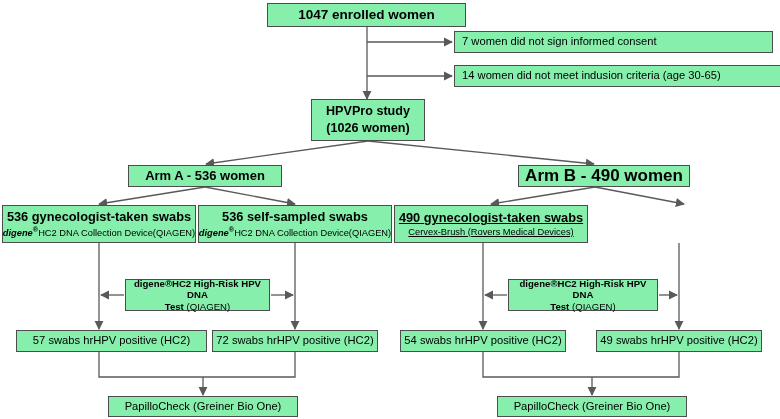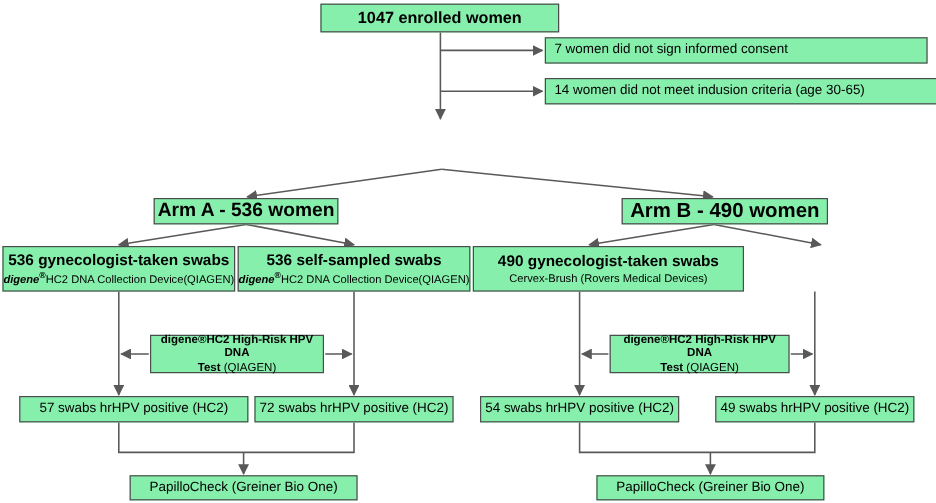--- a/index.html
+++ b/index.html
@@ -78,32 +78,32 @@
     align-items: flex-start;
     padding-left: 7px;
   }
   #n-study {
     left: 311px; top: 99px; width: 114px; height: 42px;
     font-size: 12.6px;
   }
   #n-study .title { line-height: 1.35; }
   #n-arma {
     left: 128px; top: 165px; width: 154px; height: 22px;
-    font-size: 16px;
+    font-size: 13px;
   }
   #n-armb {
     left: 518px; top: 165px; width: 172px; height: 22px;
     font-size: 17px;
   }
   .swabbox {
     top: 205px; height: 38px; justify-content: center;
   }
   #n-a1 { left: 2px;   width: 194px; }
   #n-a2 { left: 198px; width: 194px; }
-  #n-b1 { left: 394px; width: 226px; }
+  #n-b1 { left: 394px; width: 194px; text-decoration: underline; }
   #n-b2 { left: 590px; width: 188px; }
   .swabbox .title { font-size: 12.8px; }
   .swabbox .sub { font-size: 9.3px; margin-top: 1px; }
   .testbox {
     top: 279px; height: 32px;
     font-size: 9.6px;
   }
   .testbox .l1 { font-weight: bold; }
   .testbox .l2 { font-weight: normal; }
   .testbox .l2 b { font-weight: bold; }
@@ -178,20 +178,24 @@
   </div>
 
   <div class="node" id="n-excl1">
     <span class="sub">7 women did not sign informed consent</span>
   </div>
 
   <div class="node" id="n-excl2">
     <span class="sub">14 women did not meet indusion criteria (age 30-65)</span>
   </div>
 
+  <div class="node" id="n-study">
+    <span class="title">HPVPro study</span>
+    <span class="title">(1026 women)</span>
+  </div>
 
   <div class="node" id="n-arma">
     <span class="title">Arm A - 536 women</span>
   </div>
 
   <div class="node" id="n-armb">
     <span class="title">Arm B - 490 women</span>
   </div>
 
   <div class="node swabbox" id="n-a1">

